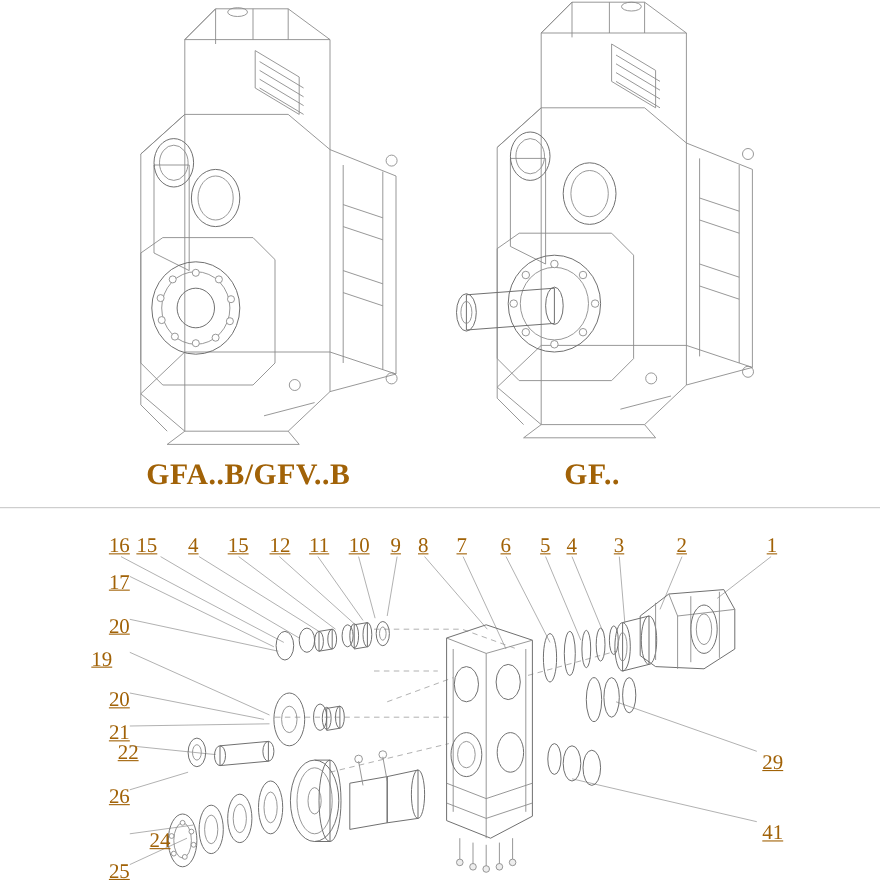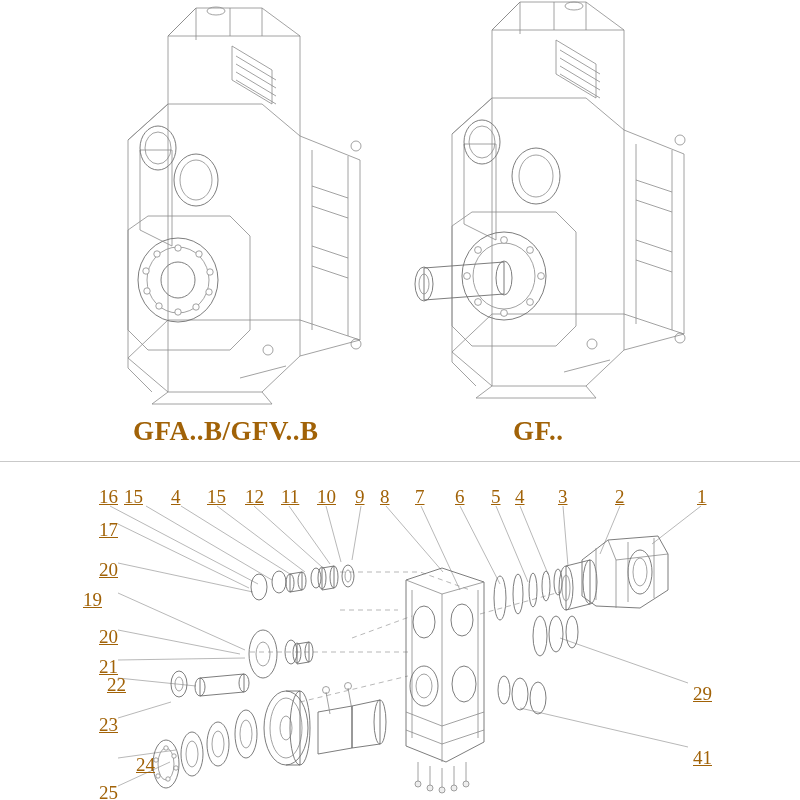--- a/index.html
+++ b/index.html
@@ -395,21 +395,21 @@
       <div class="callout" style="left:697px; top:24px;">1</div>
     </div>
 
     <div>
       <div class="callout" style="left:99px; top:57px;">17</div>
       <div class="callout" style="left:99px; top:97px;">20</div>
       <div class="callout" style="left:83px; top:127px;">19</div>
       <div class="callout" style="left:99px; top:164px;">20</div>
       <div class="callout" style="left:99px; top:194px;">21</div>
       <div class="callout" style="left:107px; top:212px;">22</div>
-      <div class="callout" style="left:99px; top:252px;">23</div>
+      <div class="callout" style="left:99px; top:252px;">26</div>
       <div class="callout" style="left:99px; top:292px;margin-left:37px;">24</div>
       <div class="callout" style="left:99px; top:320px;">25</div>
     </div>
 
     <div>
       <div class="callout" style="left:693px; top:221px;">29</div>
       <div class="callout" style="left:693px; top:285px;">41</div>
     </div>
   </div>
 </div>

